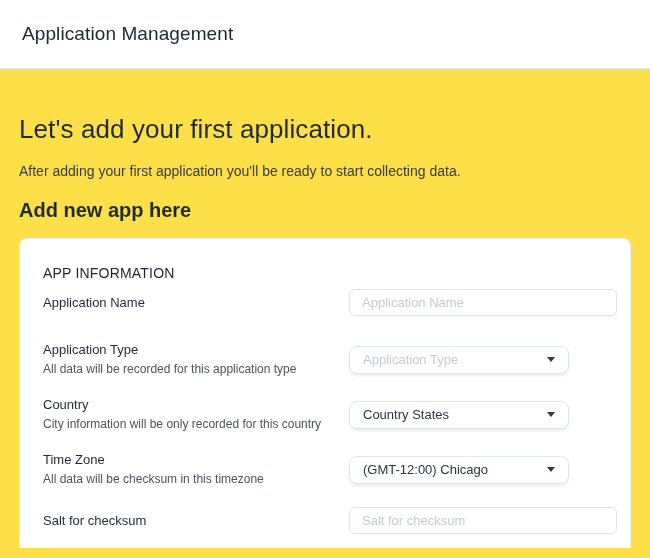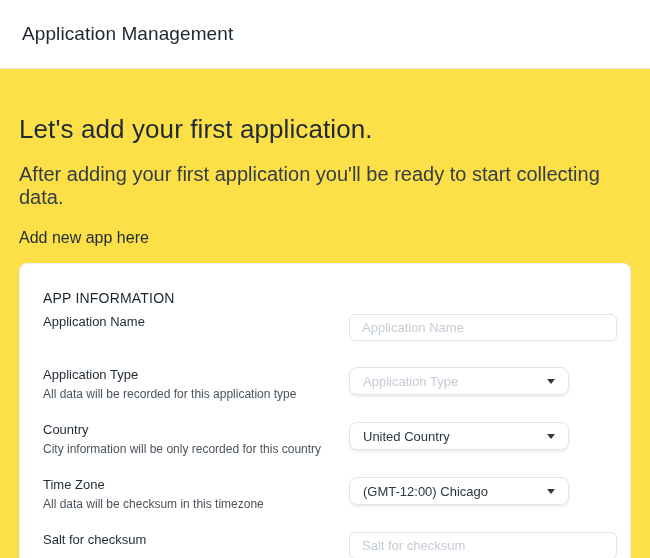--- a/index.html
+++ b/index.html
@@ -34,48 +34,48 @@
   }
   .intro-heading {
     padding-top: 45px;
     font-size: 26px;
     font-weight: 500;
     color: #1f2a36;
     letter-spacing: 0.1px;
   }
   .intro-subheading {
     margin-top: 18px;
-    font-size: 20px;
+    font-size: 14px;
     color: #333d46;
   }
   .add-app-title {
     margin-top: 20px;
-    font-size: 16px;
-    font-weight: 400;
+    font-size: 20px;
+    font-weight: 700;
     color: #1f2a36;
   }
   
   .card {
     margin-top: 16px;
     background: #ffffff;
     border: 1px solid #eceef2;
     border-bottom: none;
     border-radius: 8px 8px 0 0;
     padding: 26px 13px 30px 23px;
     height: 310px; 
   }
   .section-label {
     font-size: 14px;
     color: #1c2630;
     letter-spacing: 0.2px;
   }
   .rows { margin-top: 8px; }
   .row {
     display: flex;
-    align-items: flex-start;
+    align-items: center;
     justify-content: space-between;
     margin-bottom: 20px;
   }
   .row.no-helper { margin-bottom: 26px; }
   .label-col { flex: 1 1 auto; padding-right: 18px; }
   .field-label {
     font-size: 13px;
     color: #1f2a36;
     line-height: 16px;
   }
@@ -172,21 +172,21 @@
   </div>
 
   <div class="row">
     <div class="label-col">
       <div class="field-label">Country</div>
       <div class="field-helper">City information will be only recorded for this country</div>
     </div>
     <div class="control-col">
 
       <div class="select">
-        <span class="select-value">United Country</span>
+        <span class="select-value">Country States</span>
         <span class="caret"></span>
       </div>
     </div>
   </div>
 
   <div class="row">
     <div class="label-col">
       <div class="field-label">Time Zone</div>
       <div class="field-helper">All data will be checksum in this timezone</div>
     </div>

